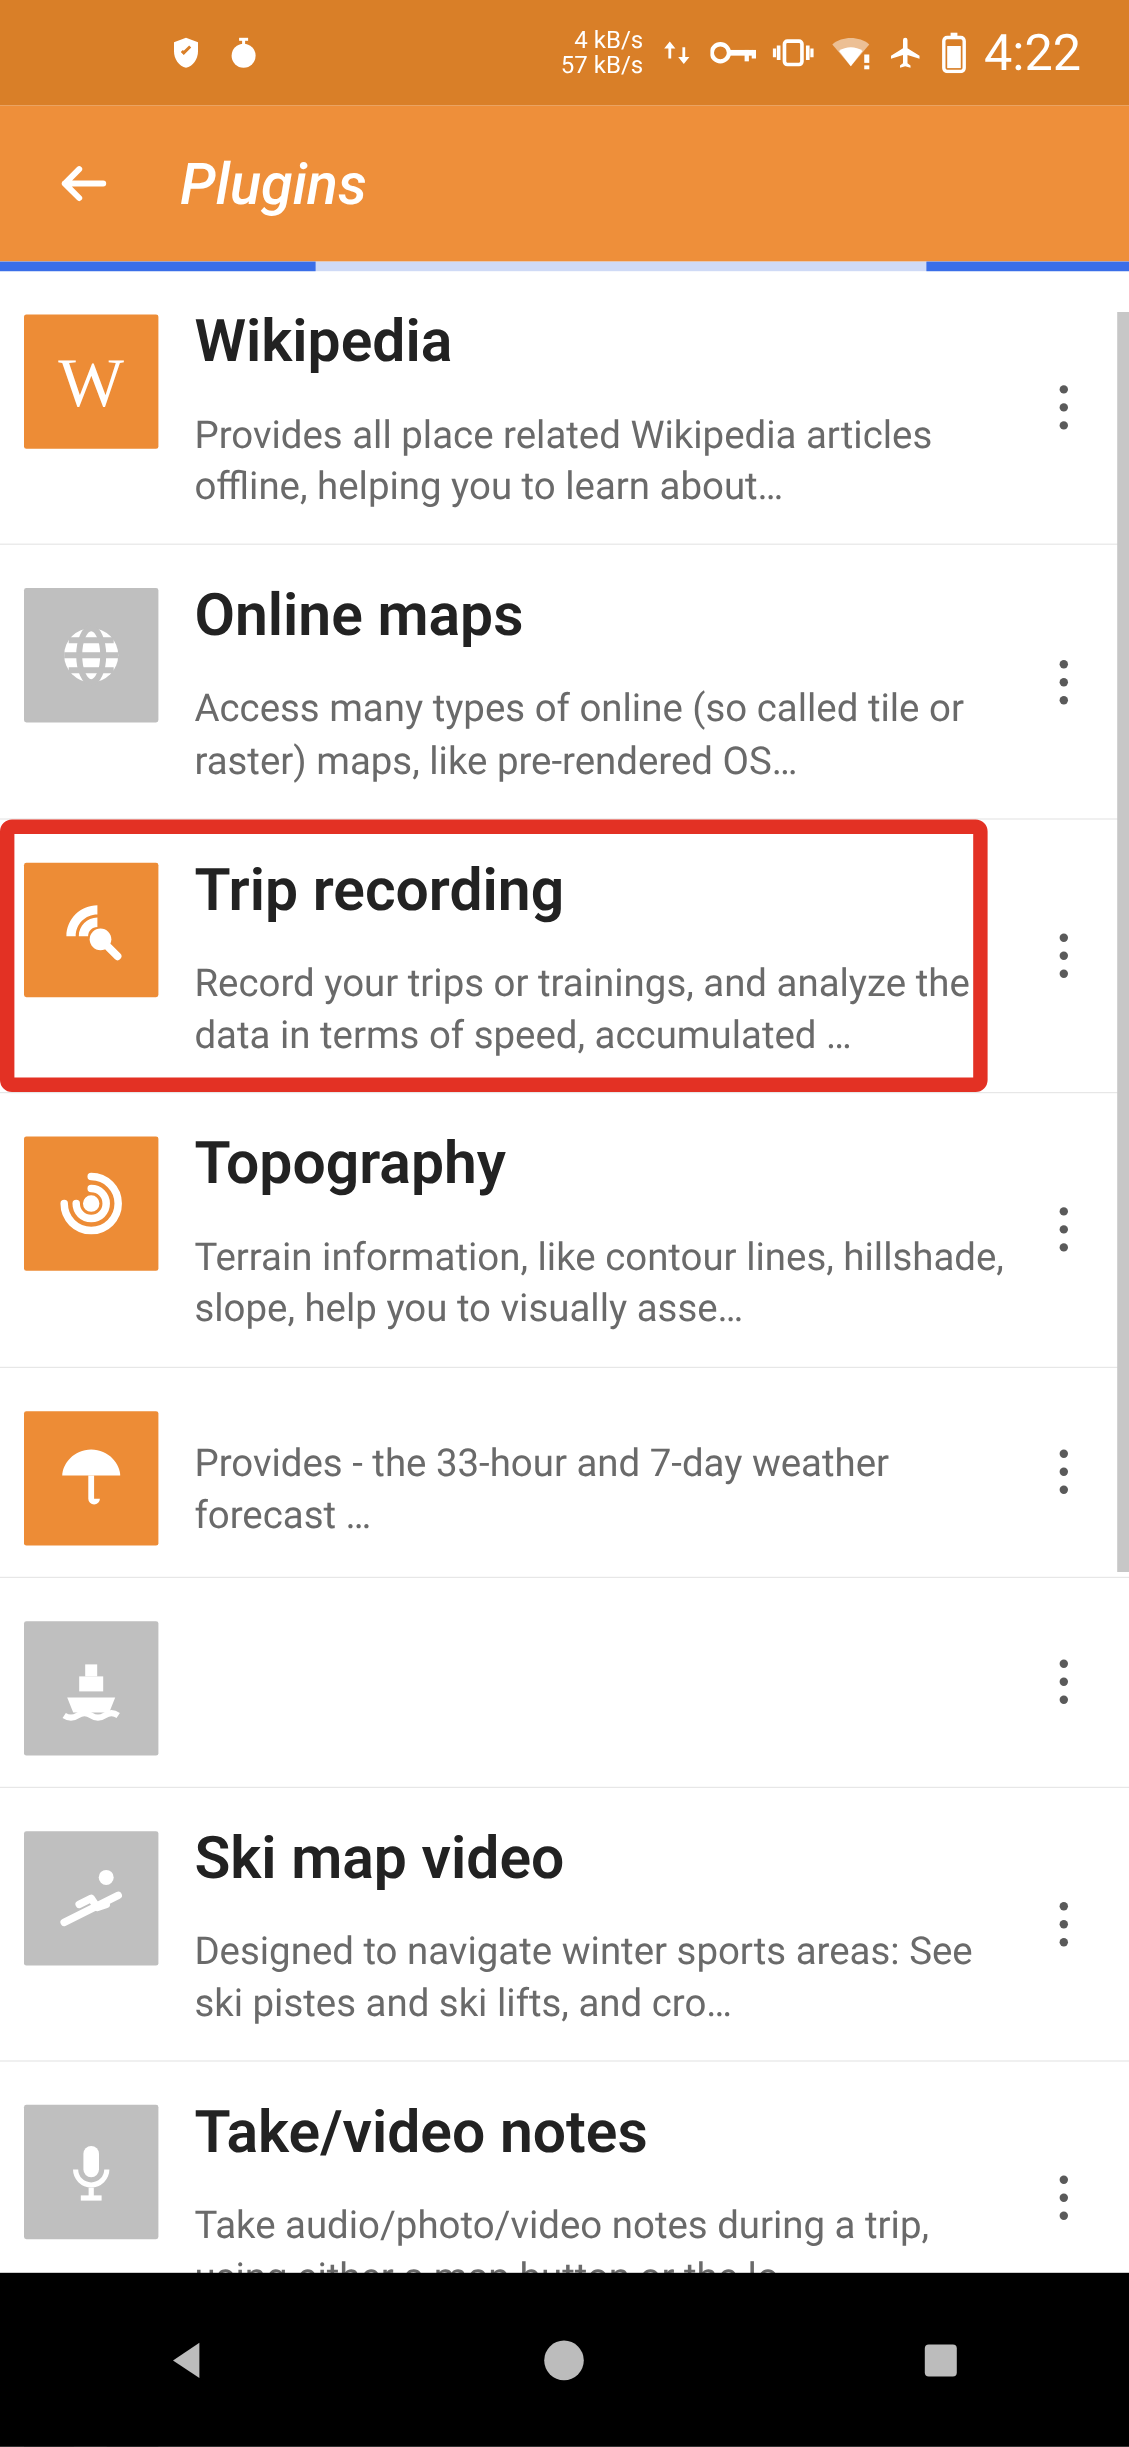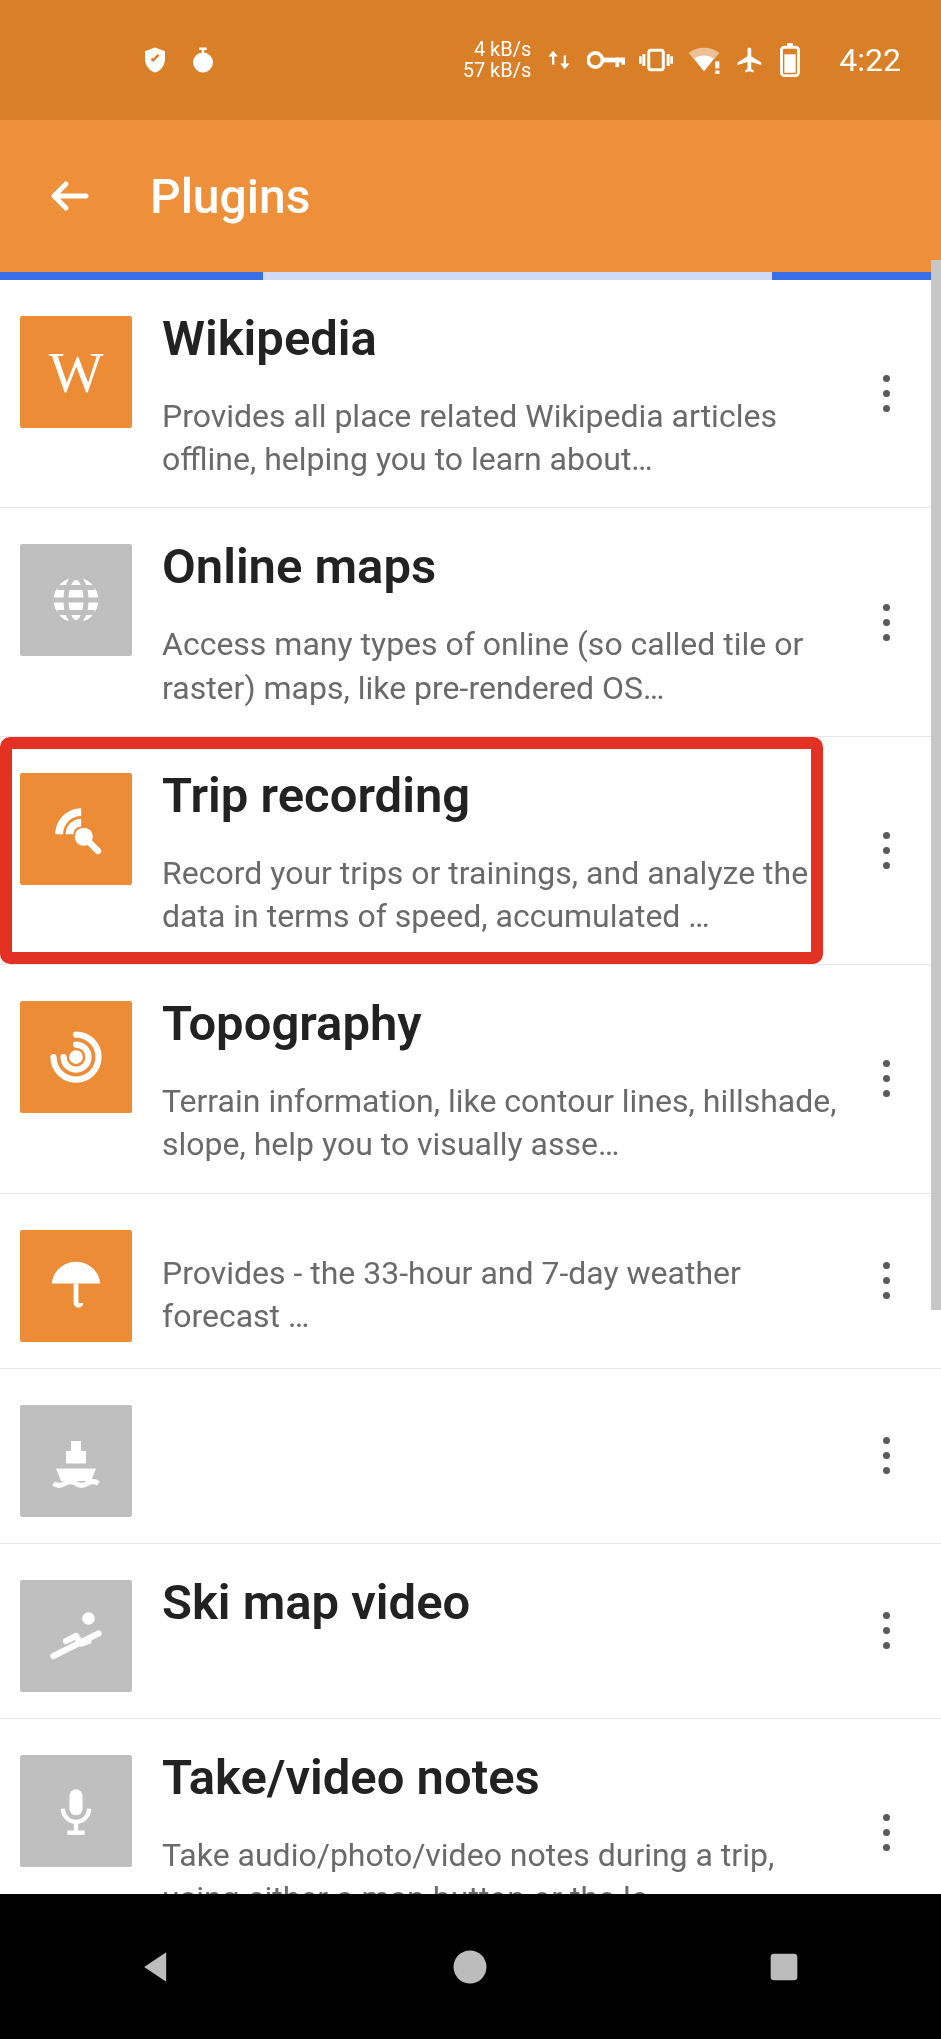--- a/index.html
+++ b/index.html
@@ -1,40 +1,41 @@
 <!DOCTYPE html>
 <html><head>
 <meta charset="utf-8">
 <style>
   * { box-sizing: border-box; margin: 0; padding: 0; }
   html, body { width: 941px; height: 2039px; font-family: Roboto, Arial, sans-serif; background: #fff; overflow: hidden; }
   body { transform-origin: top left; }
 
   .status-bar {
     background: #d97f28;
-    height: 120px;
+    height: 88px;
     display: flex;
     align-items: center;
     justify-content: space-between;
     padding: 0 40px;
     color: #fff;
   }
   .status-left { display: flex; gap: 18px; align-items: center; margin-left: 100px; }
   .status-right { display: flex; gap: 14px; align-items: center; }
   .status-rates { display: flex; flex-direction: column; font-size: 20px; line-height: 1.05; text-align: right; }
-  .status-time { font-size: 32px; font-weight: 400; margin-left: 24px; }
+  .status-time { font-size: 42px; font-weight: 400; }
   .ic { display: inline-flex; align-items: center; justify-content: center; }
 
   .title-bar {
     background: #ee8f3a;
-    height: 152px;
+    height: 130px;
     display: flex;
     align-items: center;
     color: #fff;
     padding-left: 40px;
+    font-style: italic;
   }
   .title-bar .back { width: 60px; height: 60px; display: flex; align-items: center; justify-content: center; margin-right: 50px; }
   .title-bar h1 { font-size: 48px; font-weight: 500; }
 
   .loading-bar { height: 8px; background: #cfdaf6; position: relative; }
   .loading-bar::before, .loading-bar::after { content:""; position:absolute; top:0; height:8px; background:#3a6ee8; }
   .loading-bar::before { left:0; width:28%; }
   .loading-bar::after { right:0; width:18%; }
 
   .list { background:#fff; }
@@ -258,20 +259,21 @@
     <div class="row">
       <div class="iconbox gray">
         <svg width="60" height="60" viewBox="0 0 24 24" fill="#fff">
           <circle cx="17" cy="5" r="2.5"></circle>
           <path d="M3 20l18-9" stroke="#fff" stroke-width="2.5" stroke-linecap="round"></path>
           <path d="M8 14l4-2 2 3 3-1" stroke="#fff" stroke-width="2.5" fill="none" stroke-linecap="round" stroke-linejoin="round"></path>
         </svg>
       </div>
       <div class="content">
         <div class="title">Ski map video</div>
+        <div class="desc">Designed to navigate winter sports areas: See ski pistes and ski lifts, and cro…</div>
       </div>
       <div class="more">
         <span></span>
         <span></span>
         <span></span>
       </div>
     </div>
     <div class="row">
       <div class="iconbox gray">
         <svg width="52" height="52" viewBox="0 0 24 24" fill="#fff">

